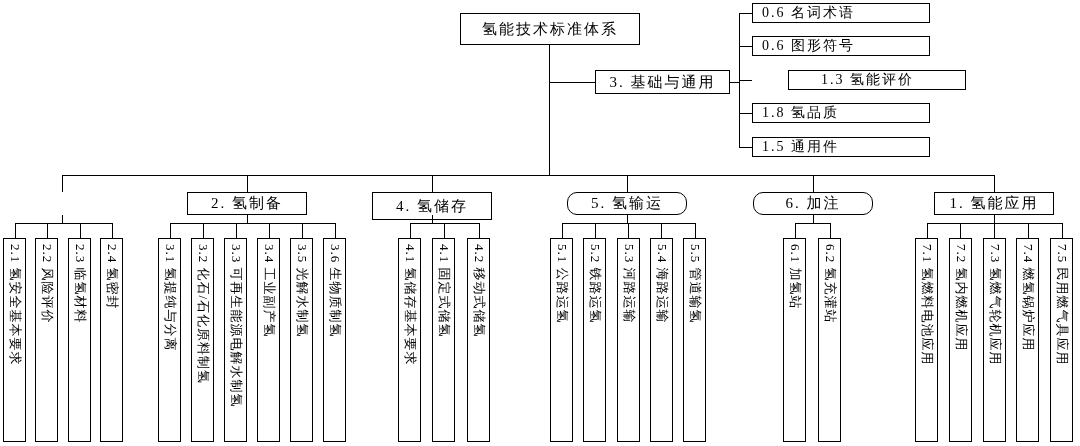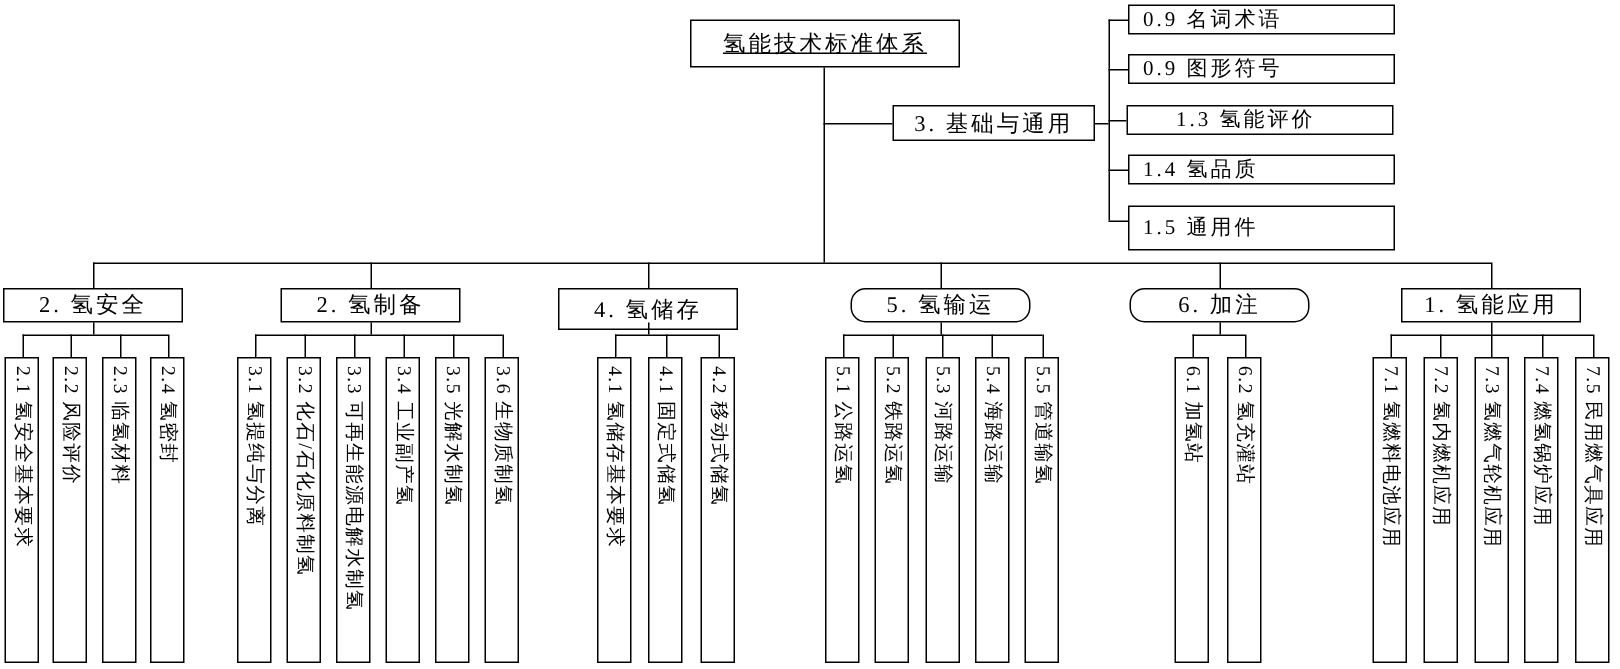--- a/index.html
+++ b/index.html
@@ -19,46 +19,45 @@
     display:block;
     writing-mode:vertical-rl;
     text-orientation:sideways;
     font-size:13px;
     letter-spacing:1px;
     line-height:20px;
     padding-top:5px;
     overflow:hidden;
   }
   .hline,.vline{position:absolute;background:#000;}
-  #root-box{left:460px;top:13px;width:180px;height:32px;text-decoration:underline;}
+  #root-box{left:460px;top:13px;width:180px;height:32px;}
   #branch1-box{left:595px;top:70px;width:135px;height:24px;}
 </style>
 </head>
 <body>
 
 <div id="canvas">
   <div class="box node-h" id="root-box">氢能技术标准体系</div>
   <div class="box node-h" id="branch1-box">3. 基础与通用</div>
 <div class="vline" style="left: 549px; top: 45px; width: 1px; height: 130px;"></div>
     <div class="hline" style="left: 62px; top: 175px; width: 932px; height: 1px;"></div>
     <div class="hline" style="left: 549px; top: 82px; width: 46px; height: 1px;"></div>
     <div class="hline" style="left: 730px; top: 82px; width: 9px; height: 1px;"></div>
     <div class="vline" style="left: 739px; top: 13px; width: 1px; height: 134px;"></div>
     <div class="hline" style="left: 739px; top: 13px; width: 13px; height: 1px;"></div>
-    <div class="box sub-h" style="left: 752px; top: 3px; width: 178px; height: 20px;">0.9 名词术语</div>
+    <div class="box sub-h" style="left: 752px; top: 3px; width: 178px; height: 20px;">0.6 名词术语</div>
     <div class="hline" style="left: 739px; top: 46px; width: 13px; height: 1px;"></div>
-    <div class="box sub-h" style="left: 752px; top: 36px; width: 178px; height: 20px;">0.9 图形符号</div>
+    <div class="box sub-h" style="left: 752px; top: 36px; width: 178px; height: 20px;">0.6 图形符号</div>
     <div class="hline" style="left: 739px; top: 80px; width: 13px; height: 1px;"></div>
-    <div class="box sub-h" style="left: 751px; top: 70px; width: 178px; height: 20px; padding-left: 32px;">1.3 氢能评价</div>
+    <div class="box sub-h" style="left: 788px; top: 70px; width: 178px; height: 20px; padding-left: 32px;">1.3 氢能评价</div>
     <div class="hline" style="left: 739px; top: 113px; width: 13px; height: 1px;"></div>
-    <div class="box sub-h" style="left: 752px; top: 103px; width: 178px; height: 20px;">1.4 氢品质</div>
+    <div class="box sub-h" style="left: 752px; top: 103px; width: 178px; height: 20px;">1.8 氢品质</div>
     <div class="hline" style="left: 739px; top: 147px; width: 13px; height: 1px;"></div>
-    <div class="box sub-h" style="left: 752px; top: 137px; width: 178px; height: 30px;">1.5 通用件</div>
+    <div class="box sub-h" style="left: 752px; top: 137px; width: 178px; height: 20px;">1.5 通用件</div>
     <div class="vline" style="left: 62px; top: 175px; width: 1px; height: 17px;"></div>
-    <div class="box node-h" style="left: 2px; top: 192px; width: 120px; height: 23px;">2. 氢安全</div>
     <div class="vline" style="left: 62px; top: 215px; width: 1px; height: 8px;"></div>
     <div class="hline" style="left: 14.5px; top: 223px; width: 97px; height: 1px;"></div>
     <div class="vline" style="left: 14.5px; top: 223px; width: 1px; height: 15px;"></div>
     <div class="box leaf" style="left: 3px; top: 238px; width: 23px; height: 204px;">2.1 氢安全基本要求</div>
     <div class="vline" style="left: 46.5px; top: 223px; width: 1px; height: 15px;"></div>
     <div class="box leaf" style="left: 35px; top: 238px; width: 23px; height: 204px;">2.2 风险评价</div>
     <div class="vline" style="left: 79.5px; top: 223px; width: 1px; height: 15px;"></div>
     <div class="box leaf" style="left: 68px; top: 238px; width: 23px; height: 204px;">2.3 临氢材料</div>
     <div class="vline" style="left: 111.5px; top: 223px; width: 1px; height: 15px;"></div>
     <div class="box leaf" style="left: 100px; top: 238px; width: 23px; height: 204px;">2.4 氢密封</div>

